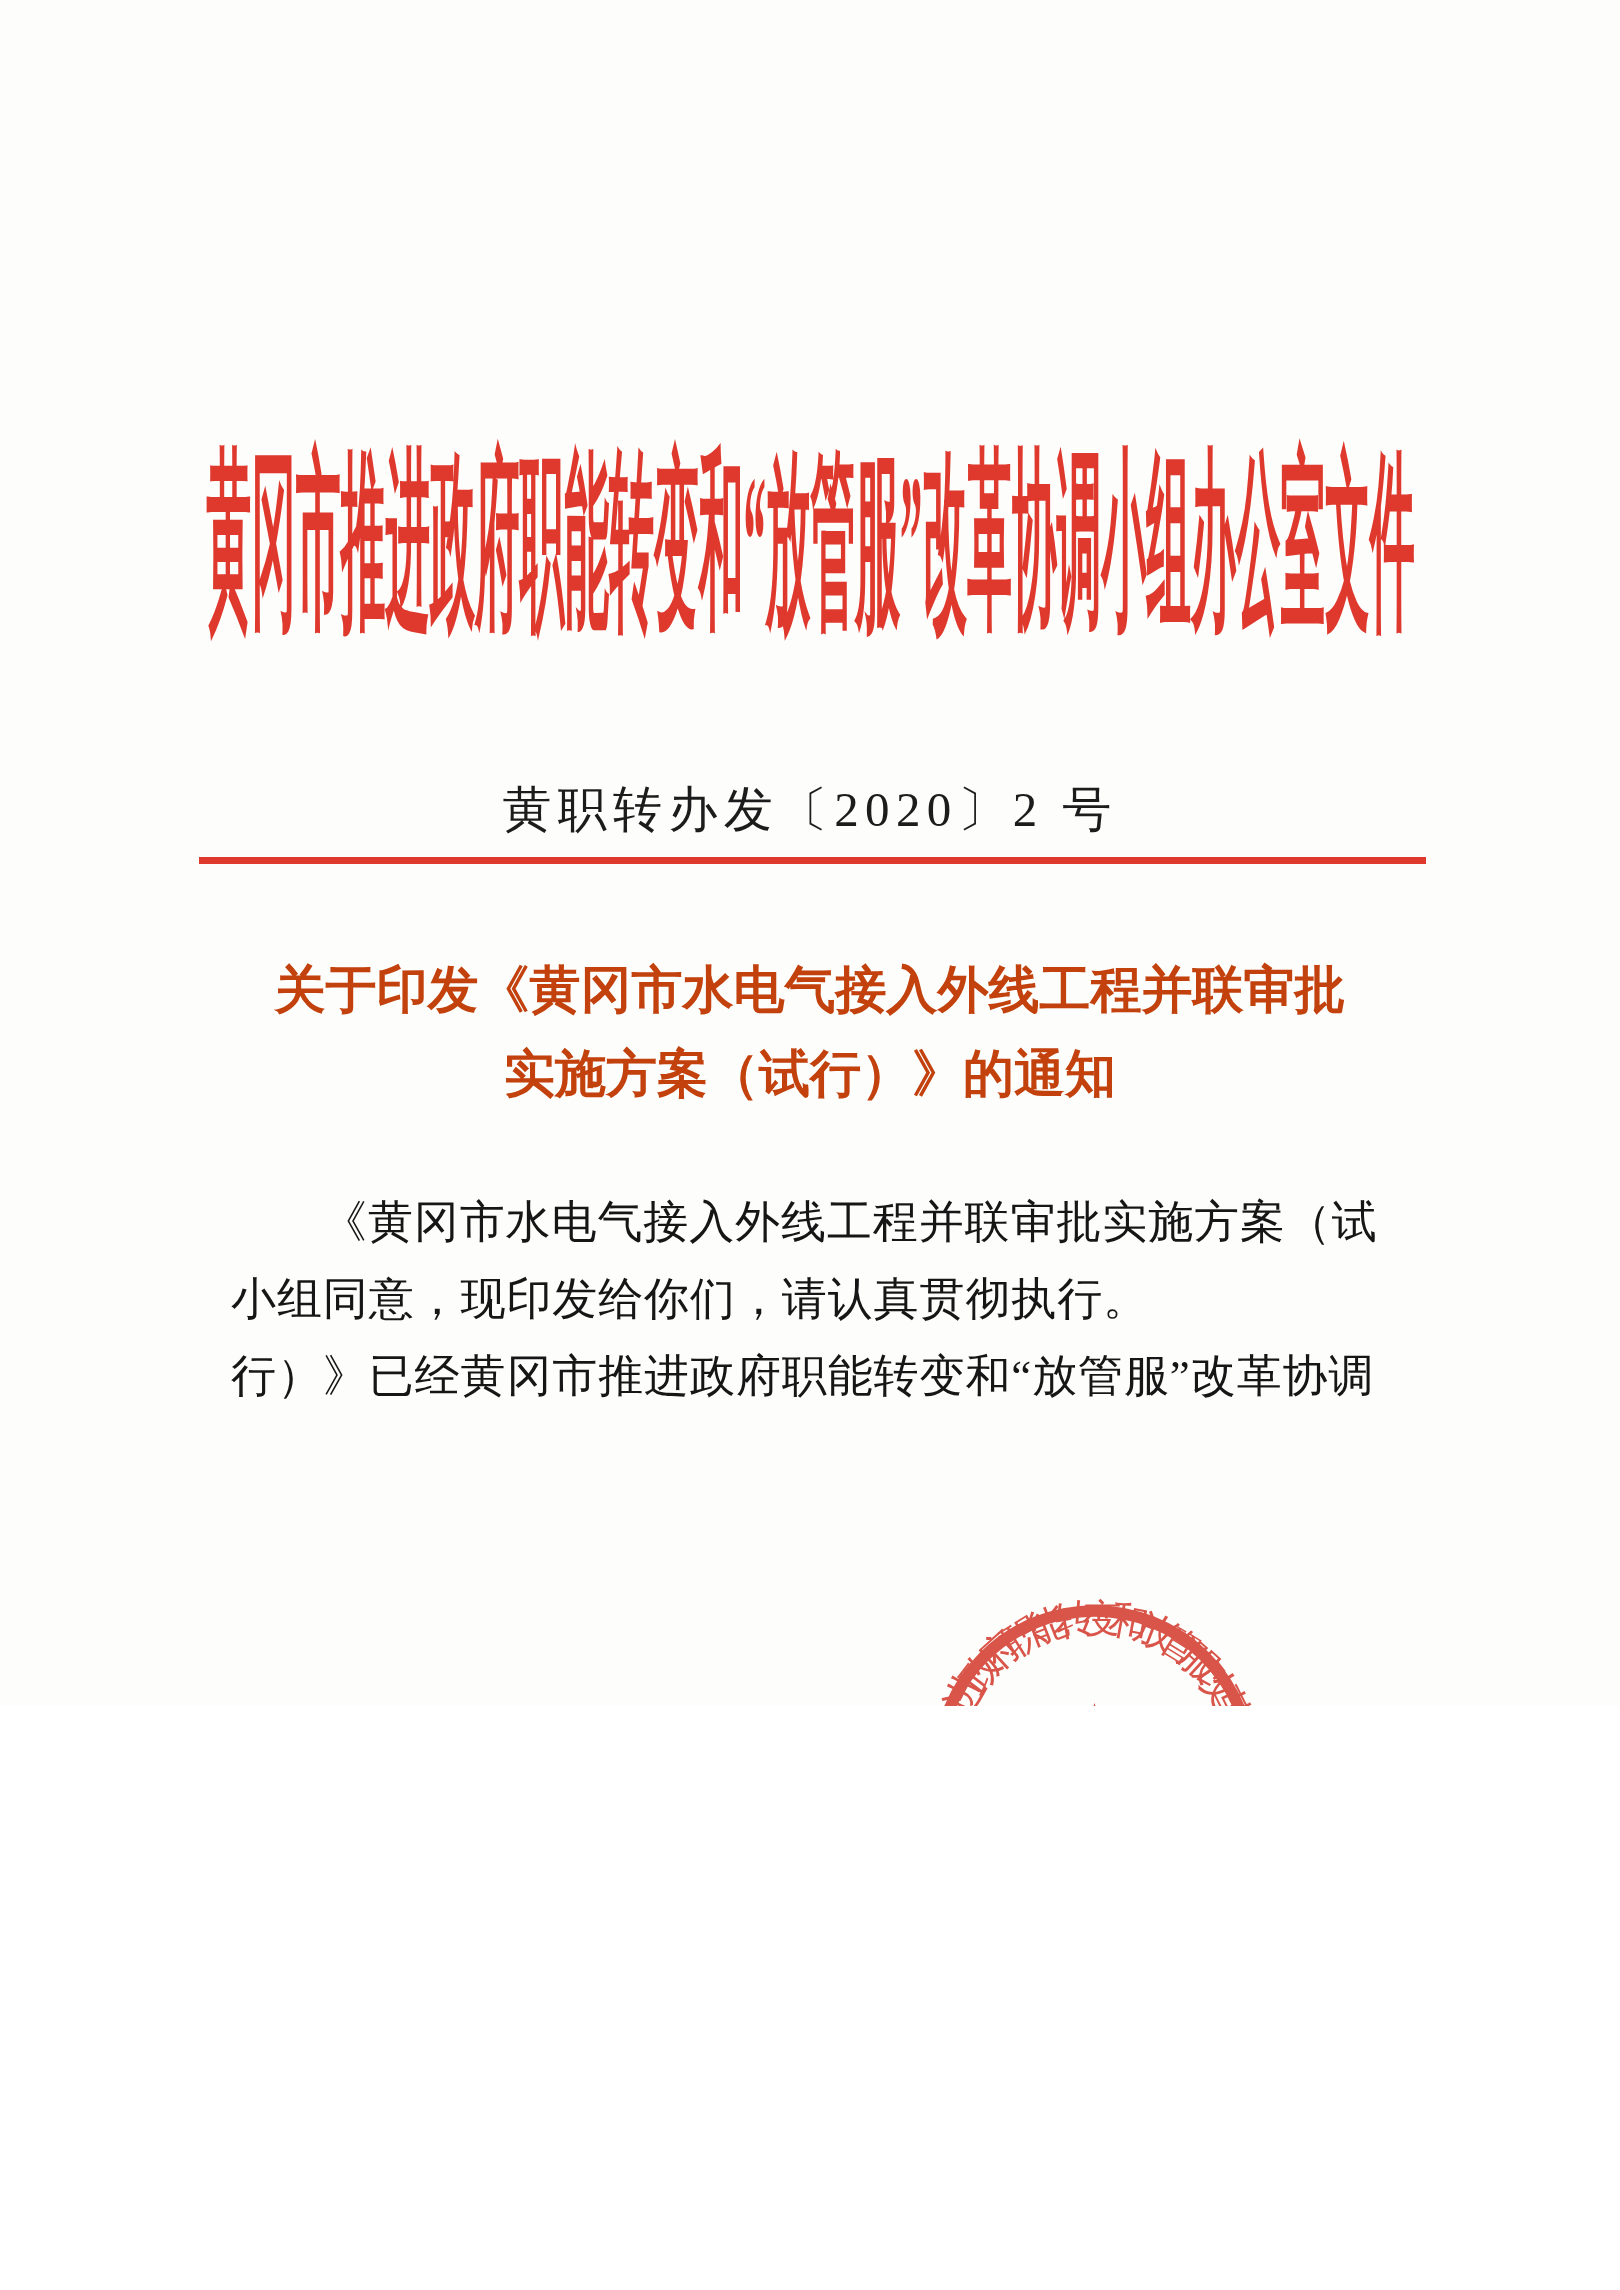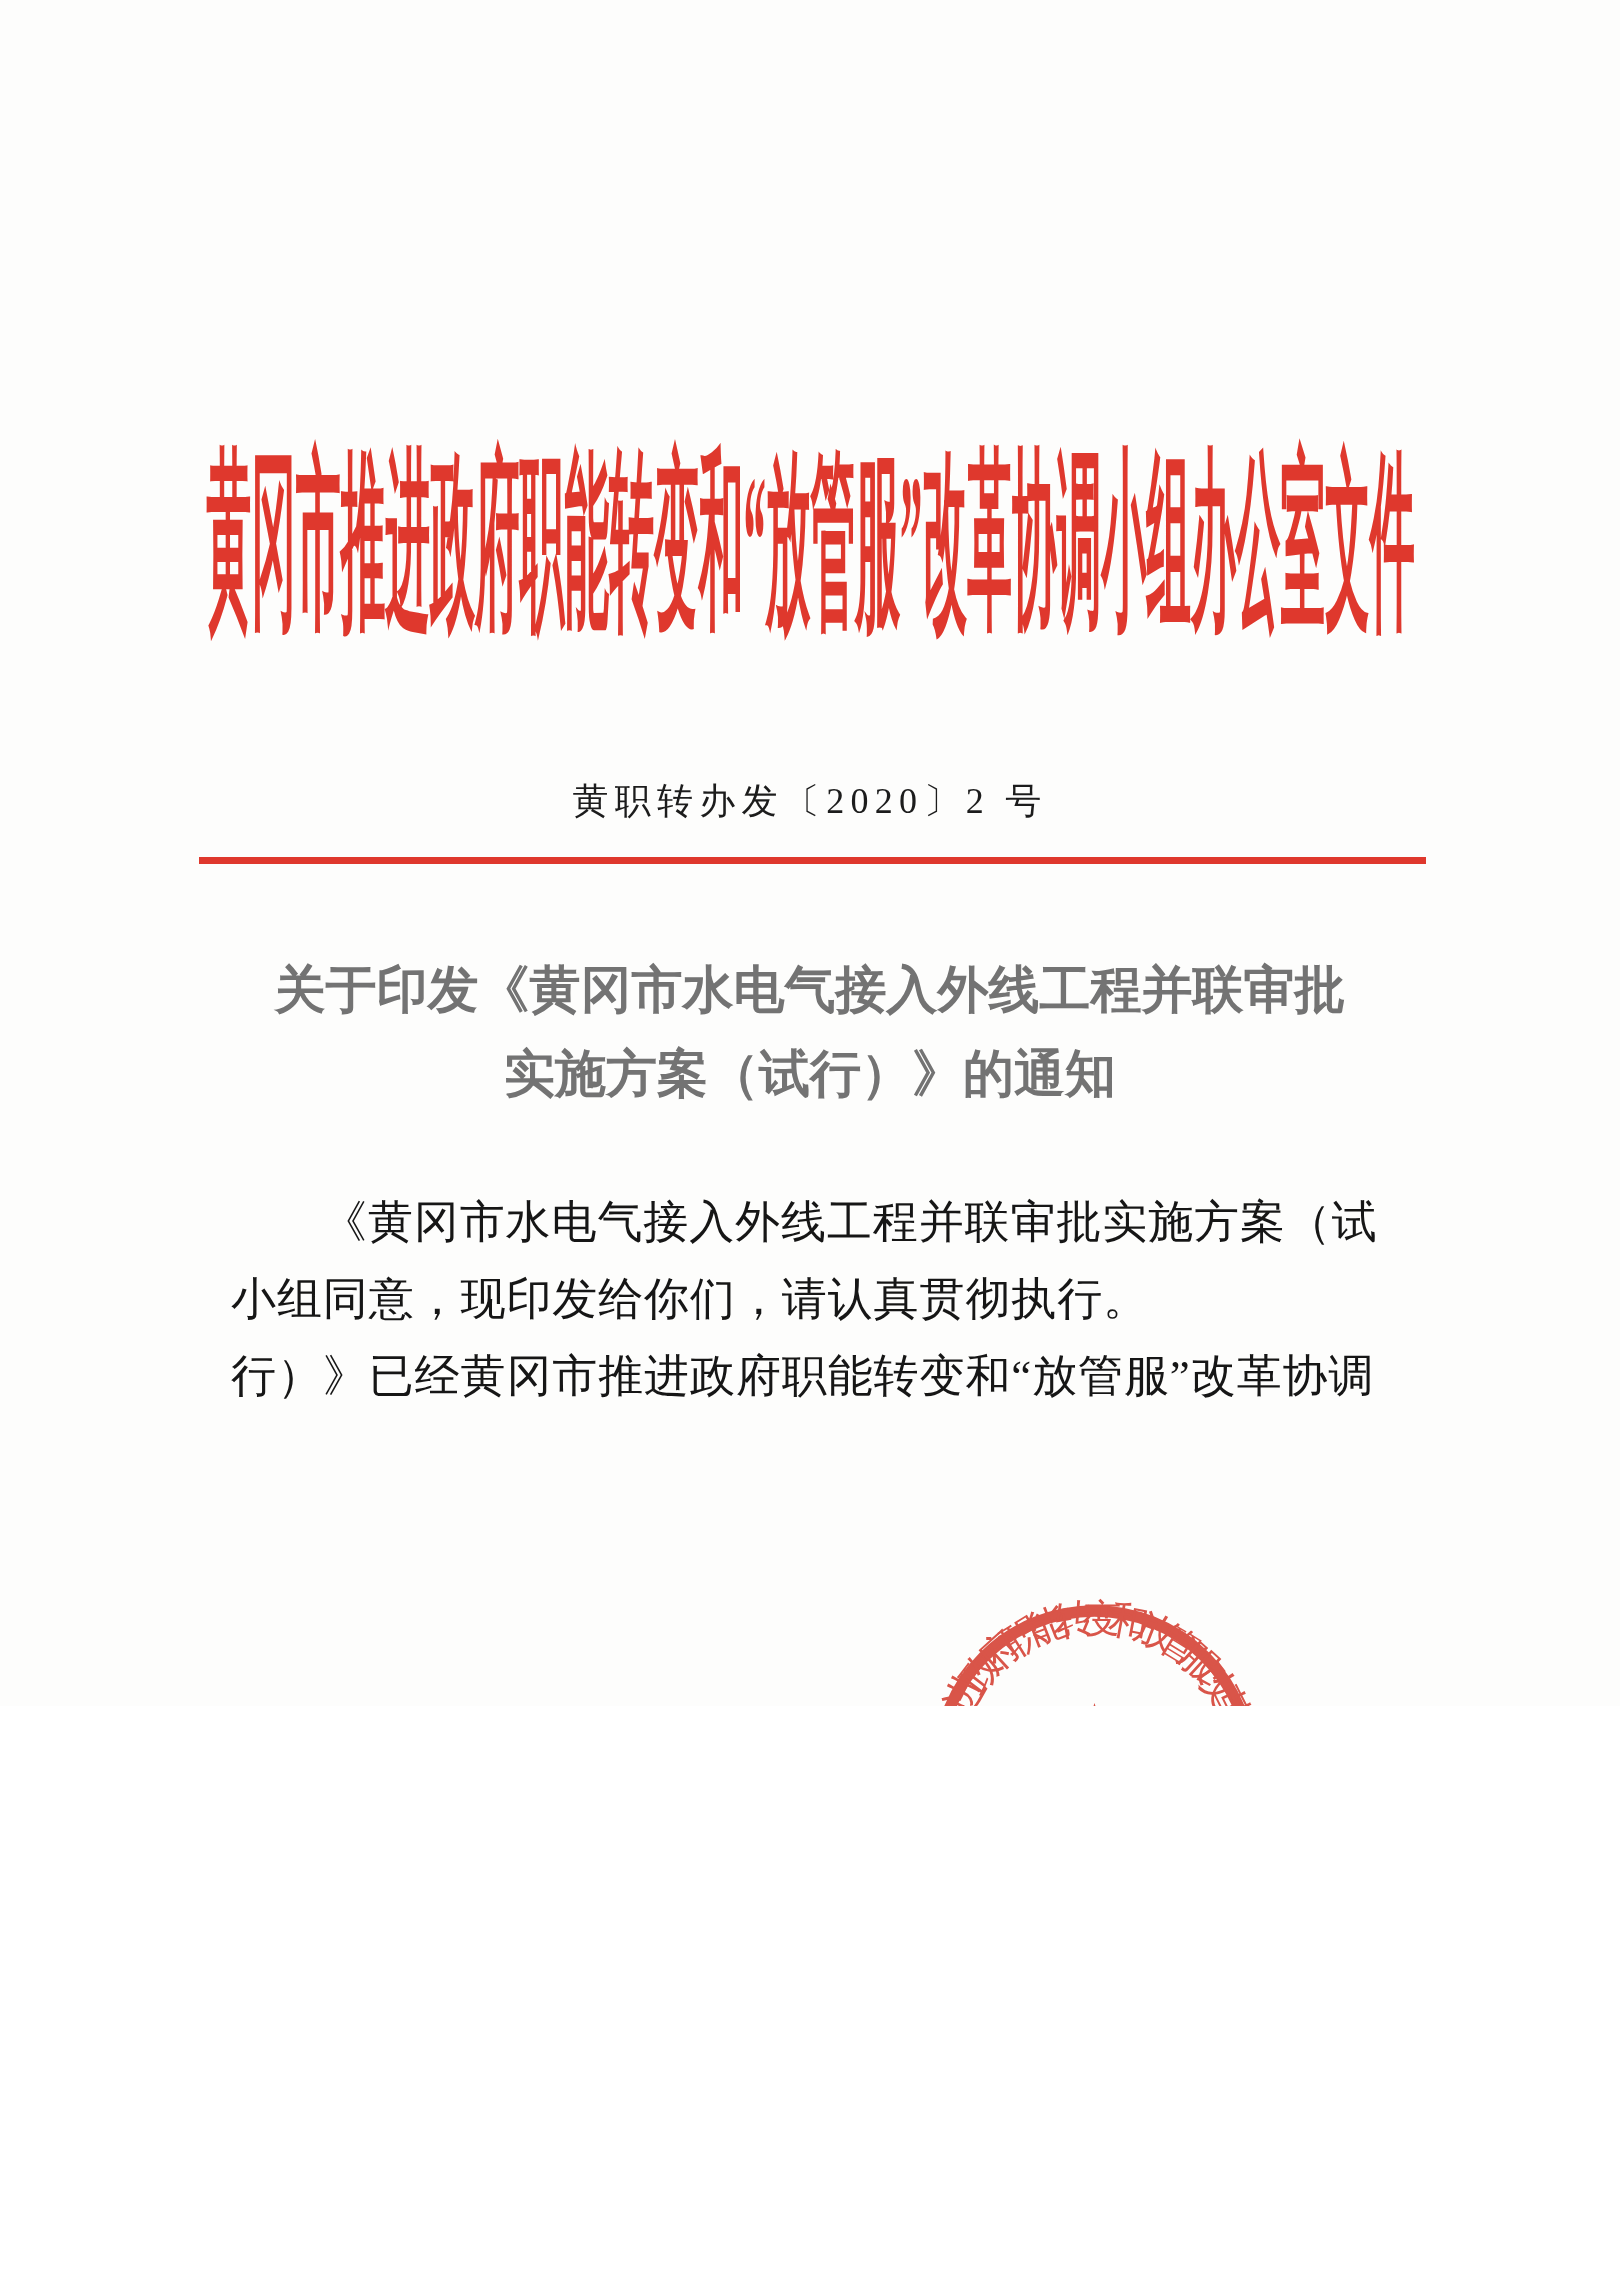--- a/index.html
+++ b/index.html
@@ -38,21 +38,21 @@
     transform-origin: center center;
   }
 
   
   .doc-number {
     position: absolute;
     top: 777px;
     left: 0;
     right: 0;
     text-align: center;
-    font-size: 36px;
+    font-size: 49px;
     letter-spacing: 6.3px;
     color: #1c1c1c;
   }
 
   
   .red-rule {
     position: absolute;
     top: 857px;
     left: 199px;
     width: 1227px;
@@ -62,21 +62,21 @@
 
   
   .doc-title {
     position: absolute;
     top: 948px;
     left: 0;
     right: 0;
     text-align: center;
     font-size: 51px;
     font-weight: bold;
-    color: #737373;
+    color: #c2410c;
     line-height: 84px;
   }
 
   
   .body-text {
     position: absolute;
     top: 1184px;
     left: 231px;
     width: 1173px;
     font-size: 45px;

